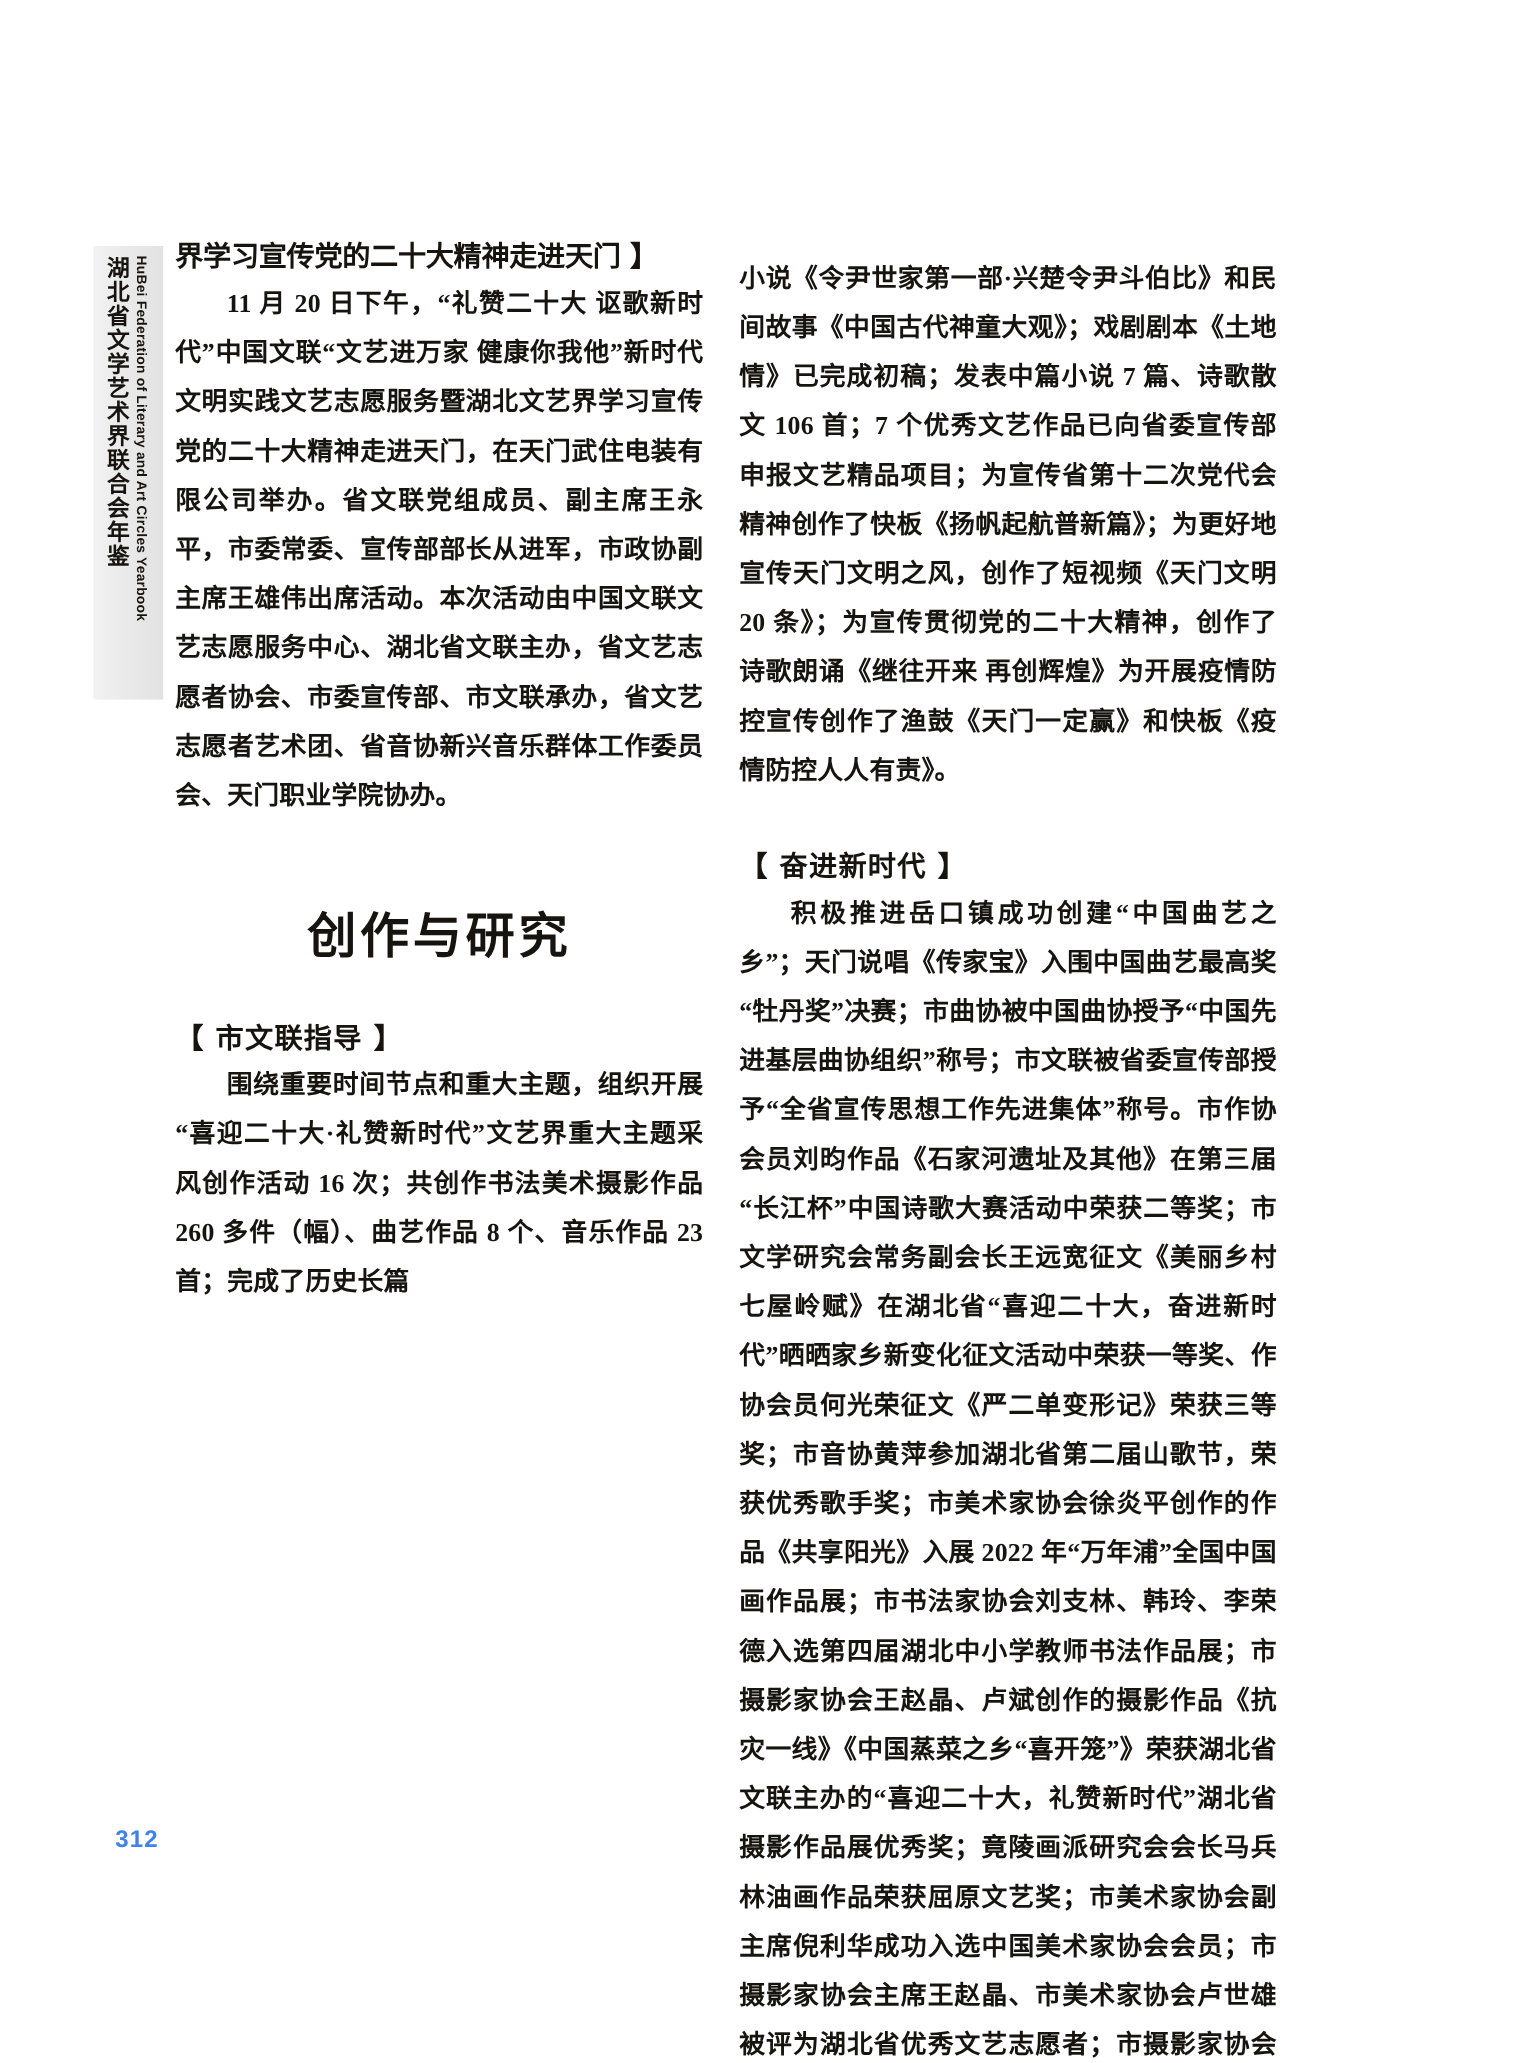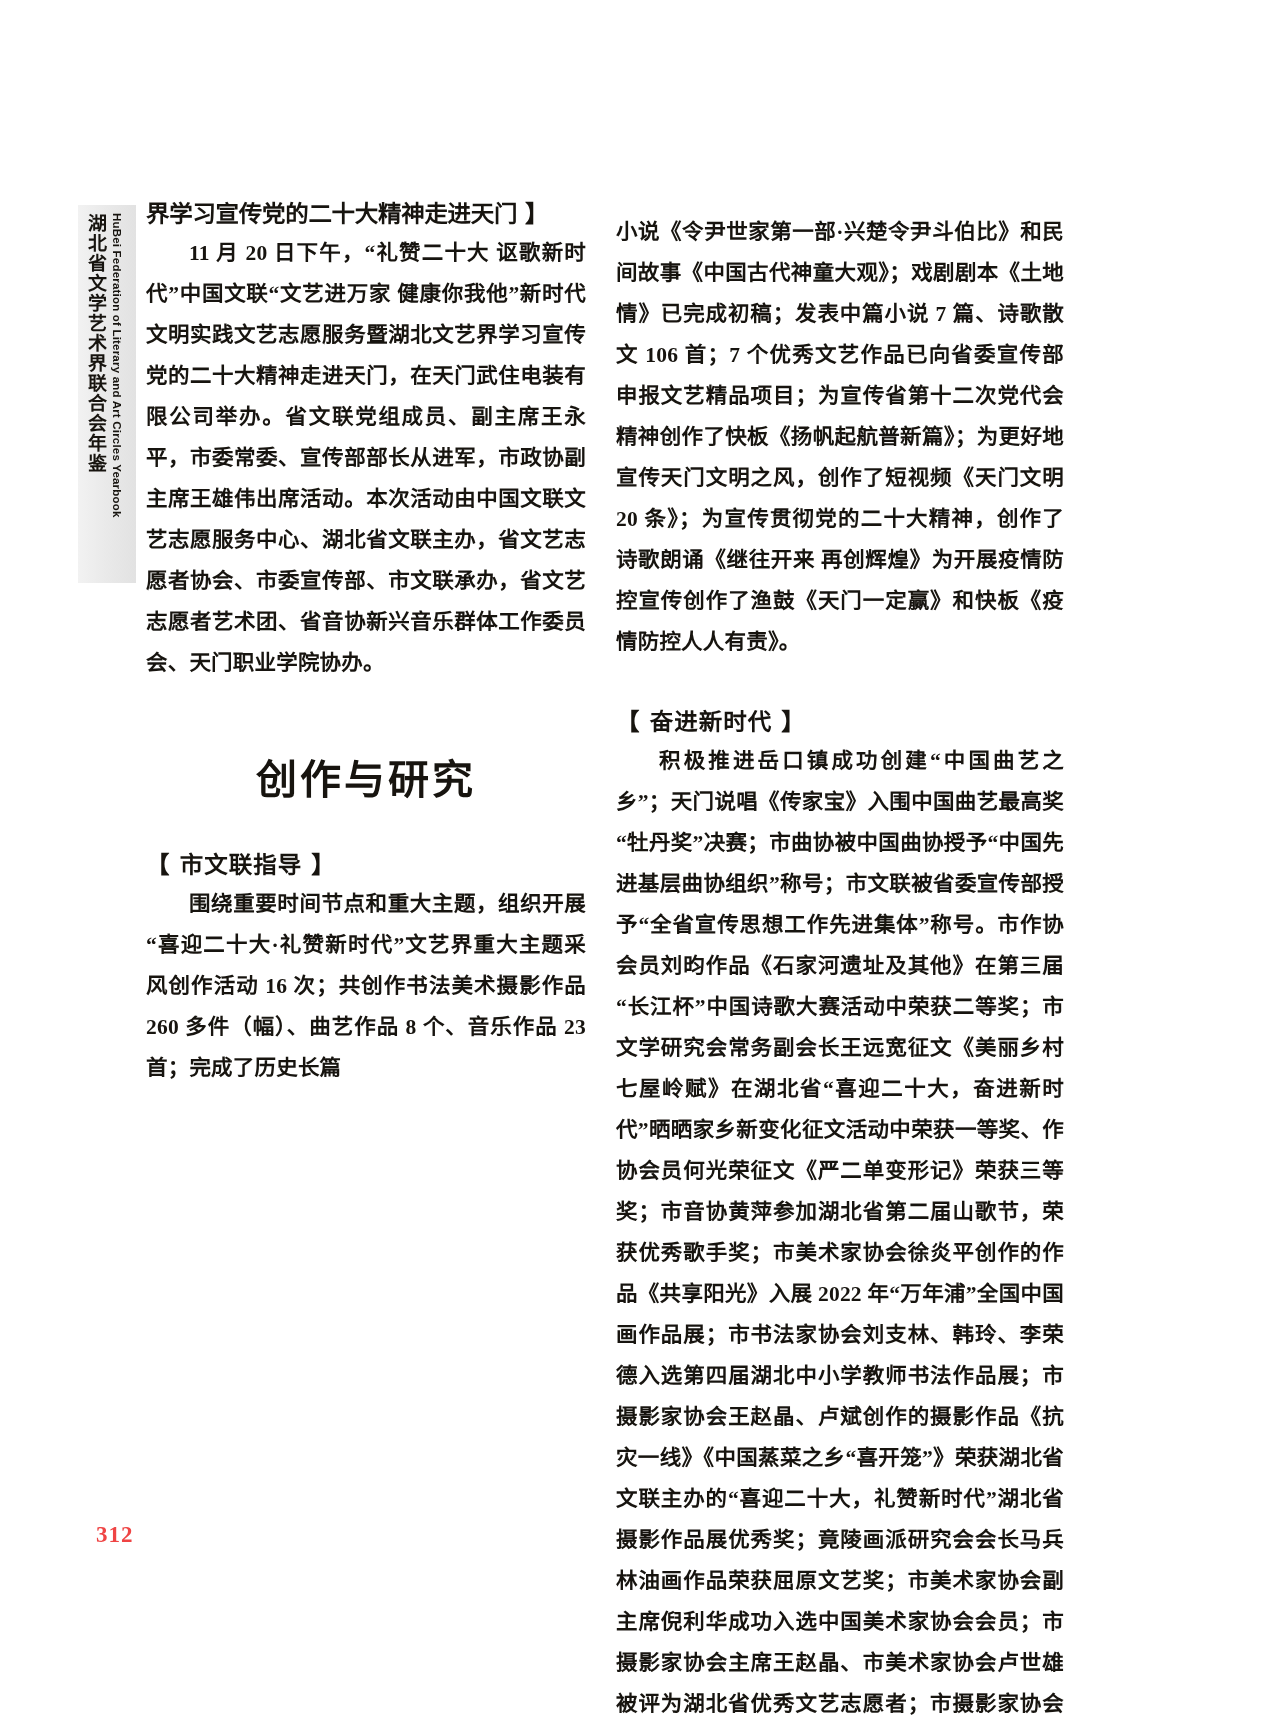--- a/index.html
+++ b/index.html
@@ -83,25 +83,25 @@
     margin-left: 1px;
     white-space: nowrap;
     overflow: hidden;
     max-height: 366px;
   }
 
   .folio {
     position: absolute;
     left: 96px;
     top: 1522px;
-    font-family: Liberation Serif, serif;
-    font-weight: bold;
-    font-size: 23px;
-    letter-spacing: 1px;
-    color: #ef4444;
+    font-family: Liberation Sans, sans-serif;
+    font-weight: bold;
+    font-size: 20px;
+    letter-spacing: 1px;
+    color: #3b82f6;
   }
 
   
   .col {
     position: absolute;
     top: 200px;
     width: 440px;
     box-sizing: border-box;
   }
   .col-left  { left: 146px; }

